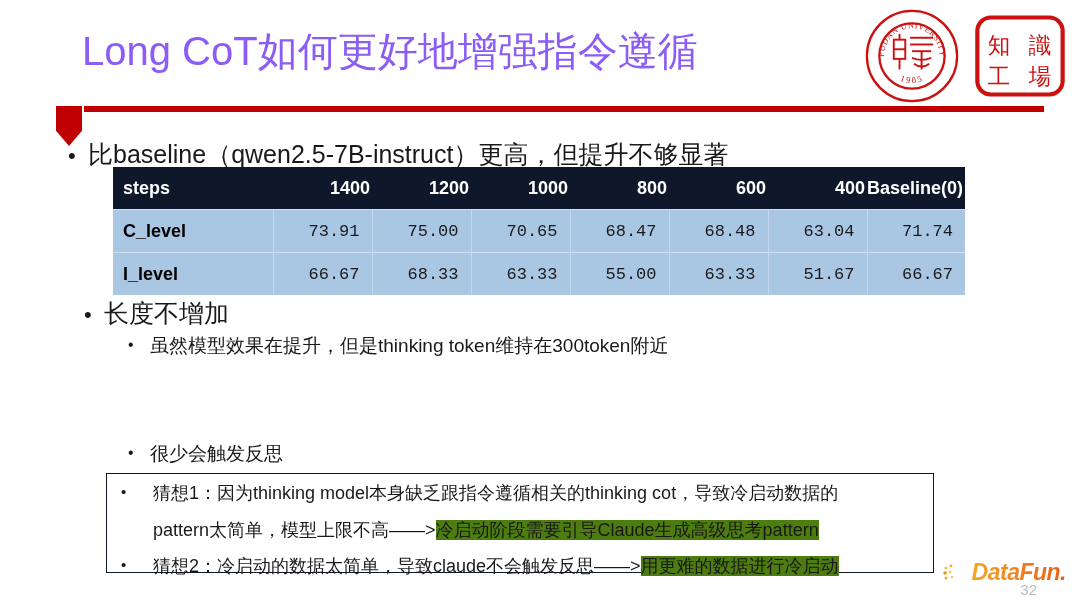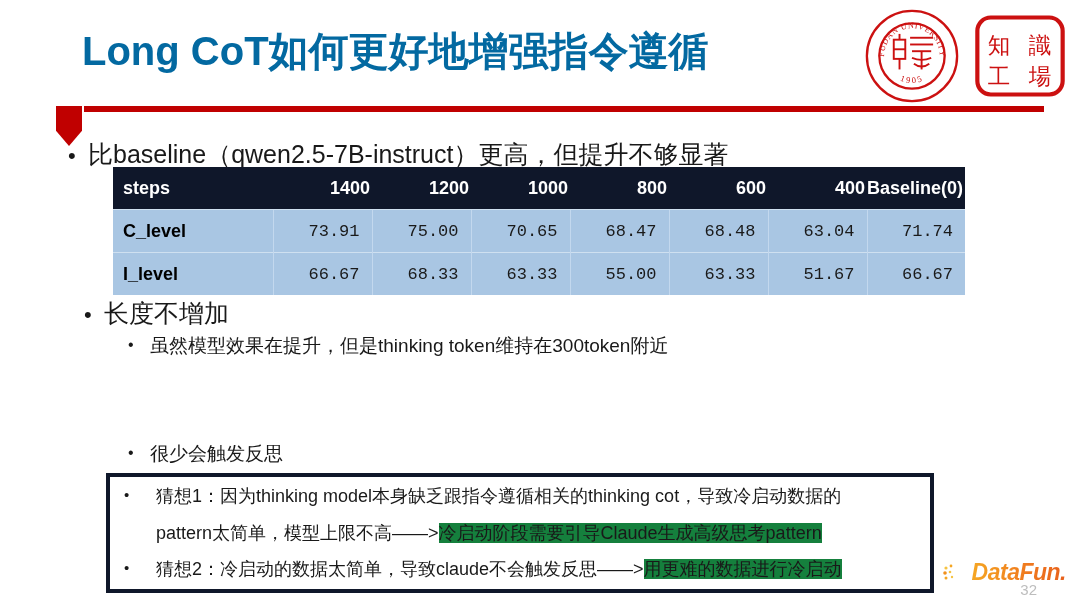--- a/index.html
+++ b/index.html
@@ -18,22 +18,22 @@
     width: 1080px; height: 608px;
     background: #ffffff;
     overflow: hidden;
   }
 
   
   .slide-title {
     position: absolute;
     left: 82px; top: 28px;
     font-size: 40px;
-    font-weight: 700;
-    color: #0369a1;
+    font-weight: 400;
+    color: #8b5cf6;
     letter-spacing: 0px;
     white-space: nowrap;
     line-height: 1.15;
   }
 
   
   .title-bar {
     position: absolute;
     left: 84px; top: 106px;
     width: 960px; height: 6px;
@@ -132,39 +132,39 @@
     padding-right: 12px;
     font-size: 17px;
     border-left: 1px solid #c3d8ee;
     font-family: Liberation Mono, monospace;
   }
 
   
   .note-box {
     position: absolute;
     left: 106px; top: 473px;
-    width: 828px; height: 120px;
-    border: 4px solid #0f172a;
+    width: 828px; height: 100px;
+    border: 1px solid #0f172a;
     background: #FFFFFF;
     box-sizing: border-box;
   }
   .note-line {
     position: absolute;
     font-size: 18px;
     color: #191919;
     white-space: nowrap;
     line-height: 1.2;
   }
   .note-line .dot {
     display: inline-block;
     width: 32px;
     font-size: 15px;
     vertical-align: 2px;
   }
-  .hl { background: #15803d; }
+  .hl { background: #4d7c0f; }
 
   
   .pagenum {
     position: absolute;
     right: 43px; bottom: 10px;
     font-size: 15px;
     color: #bdbdbd;
   }
   .datafun {
     position: absolute;

